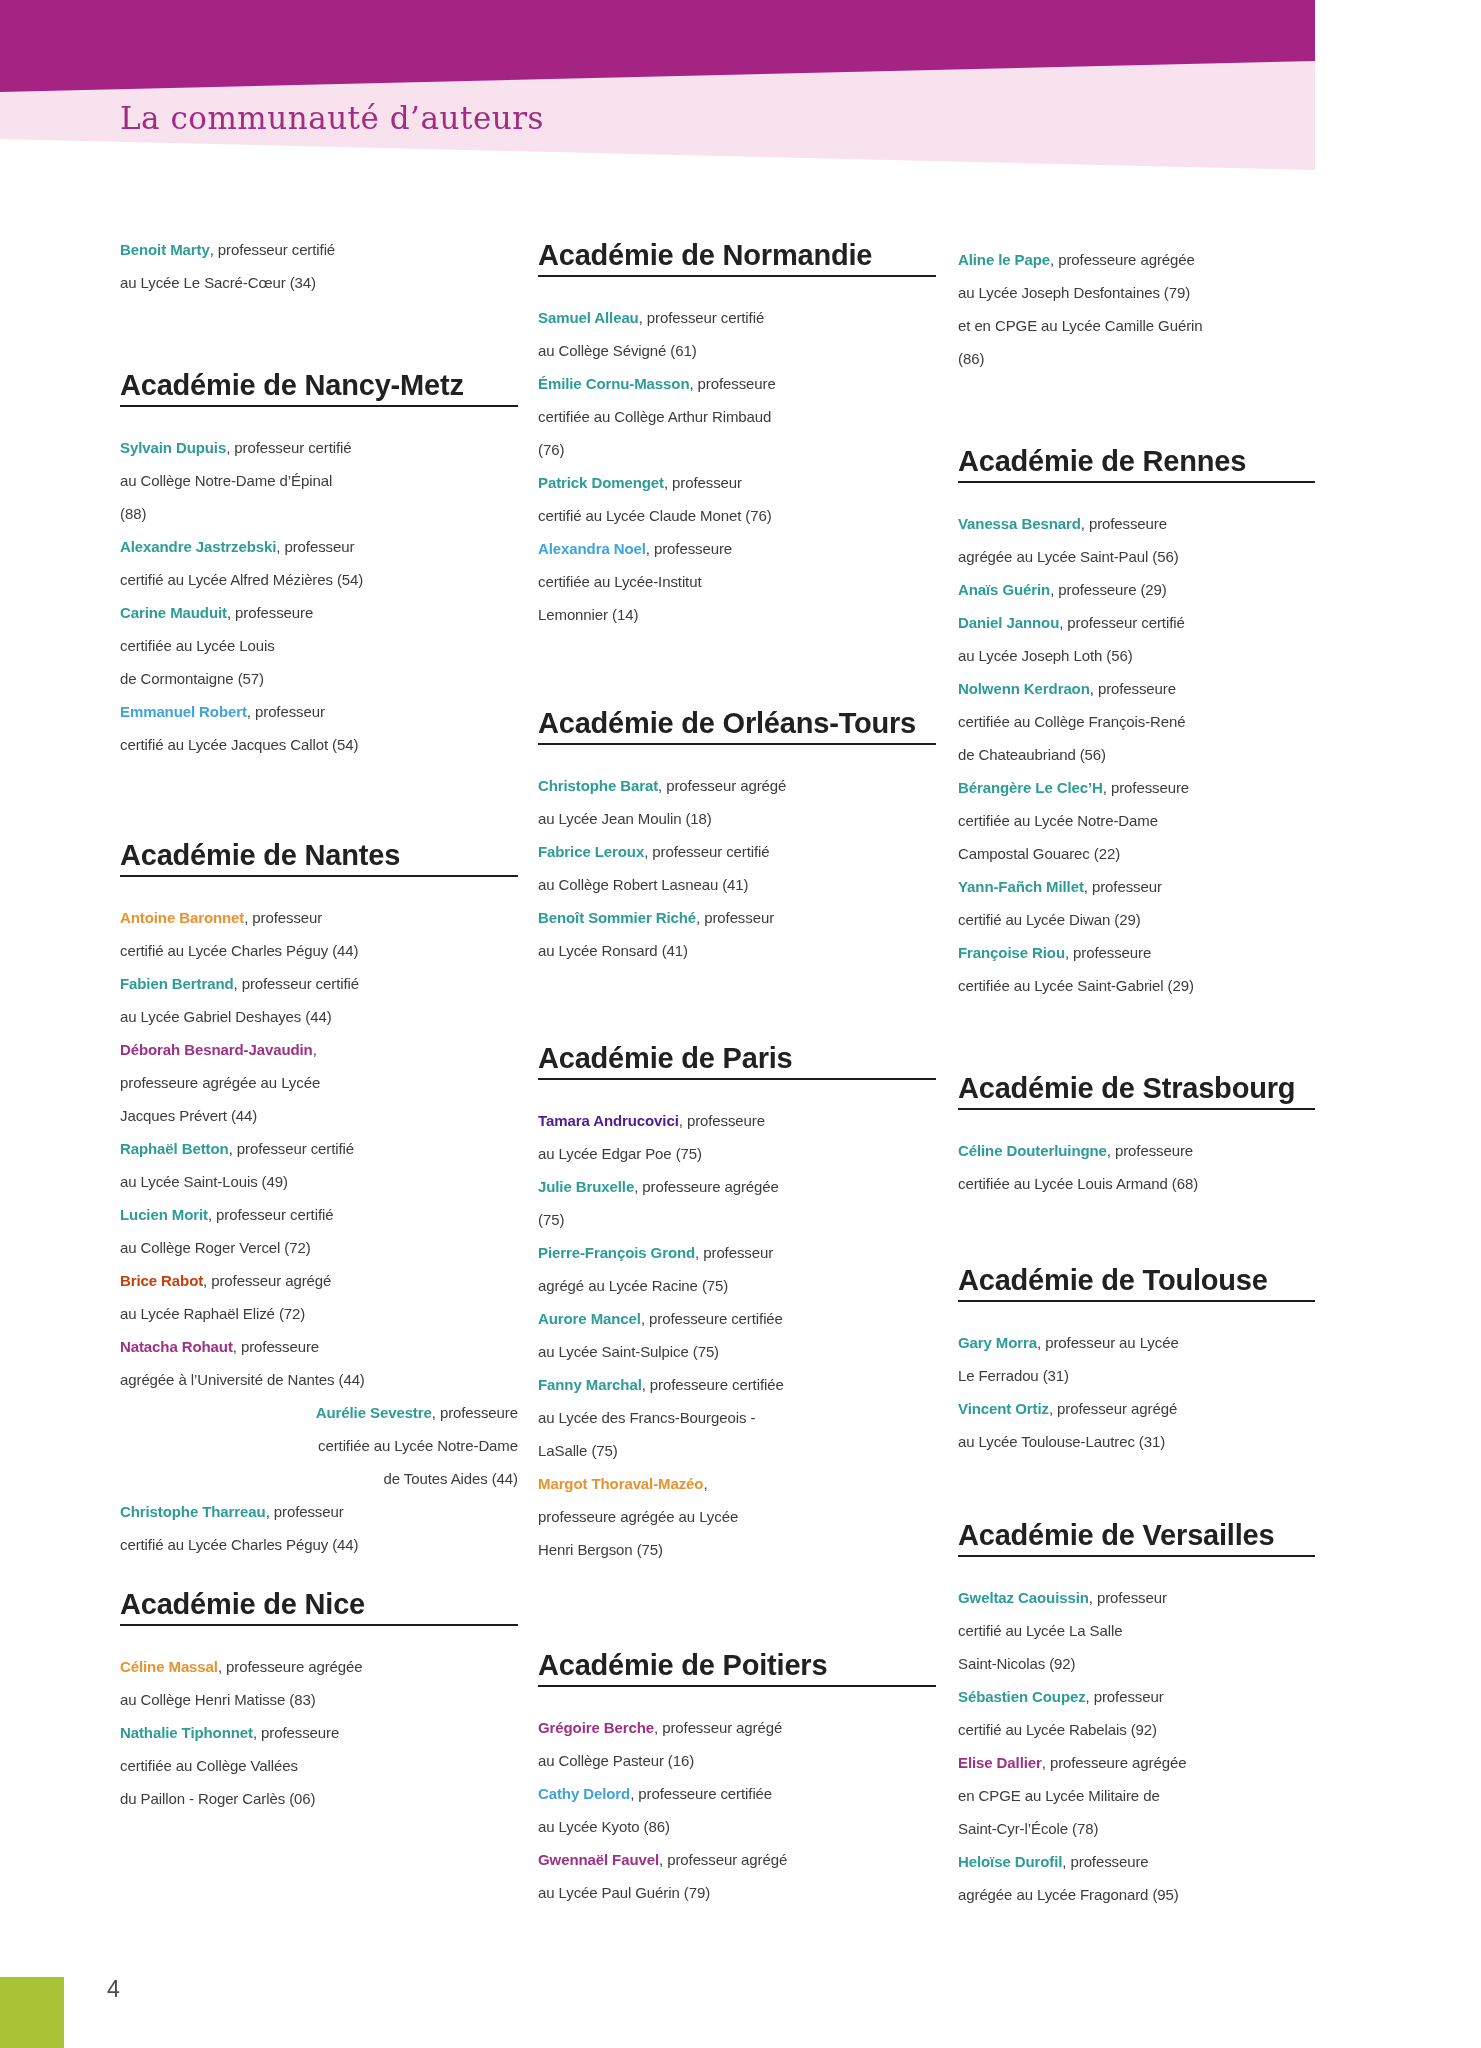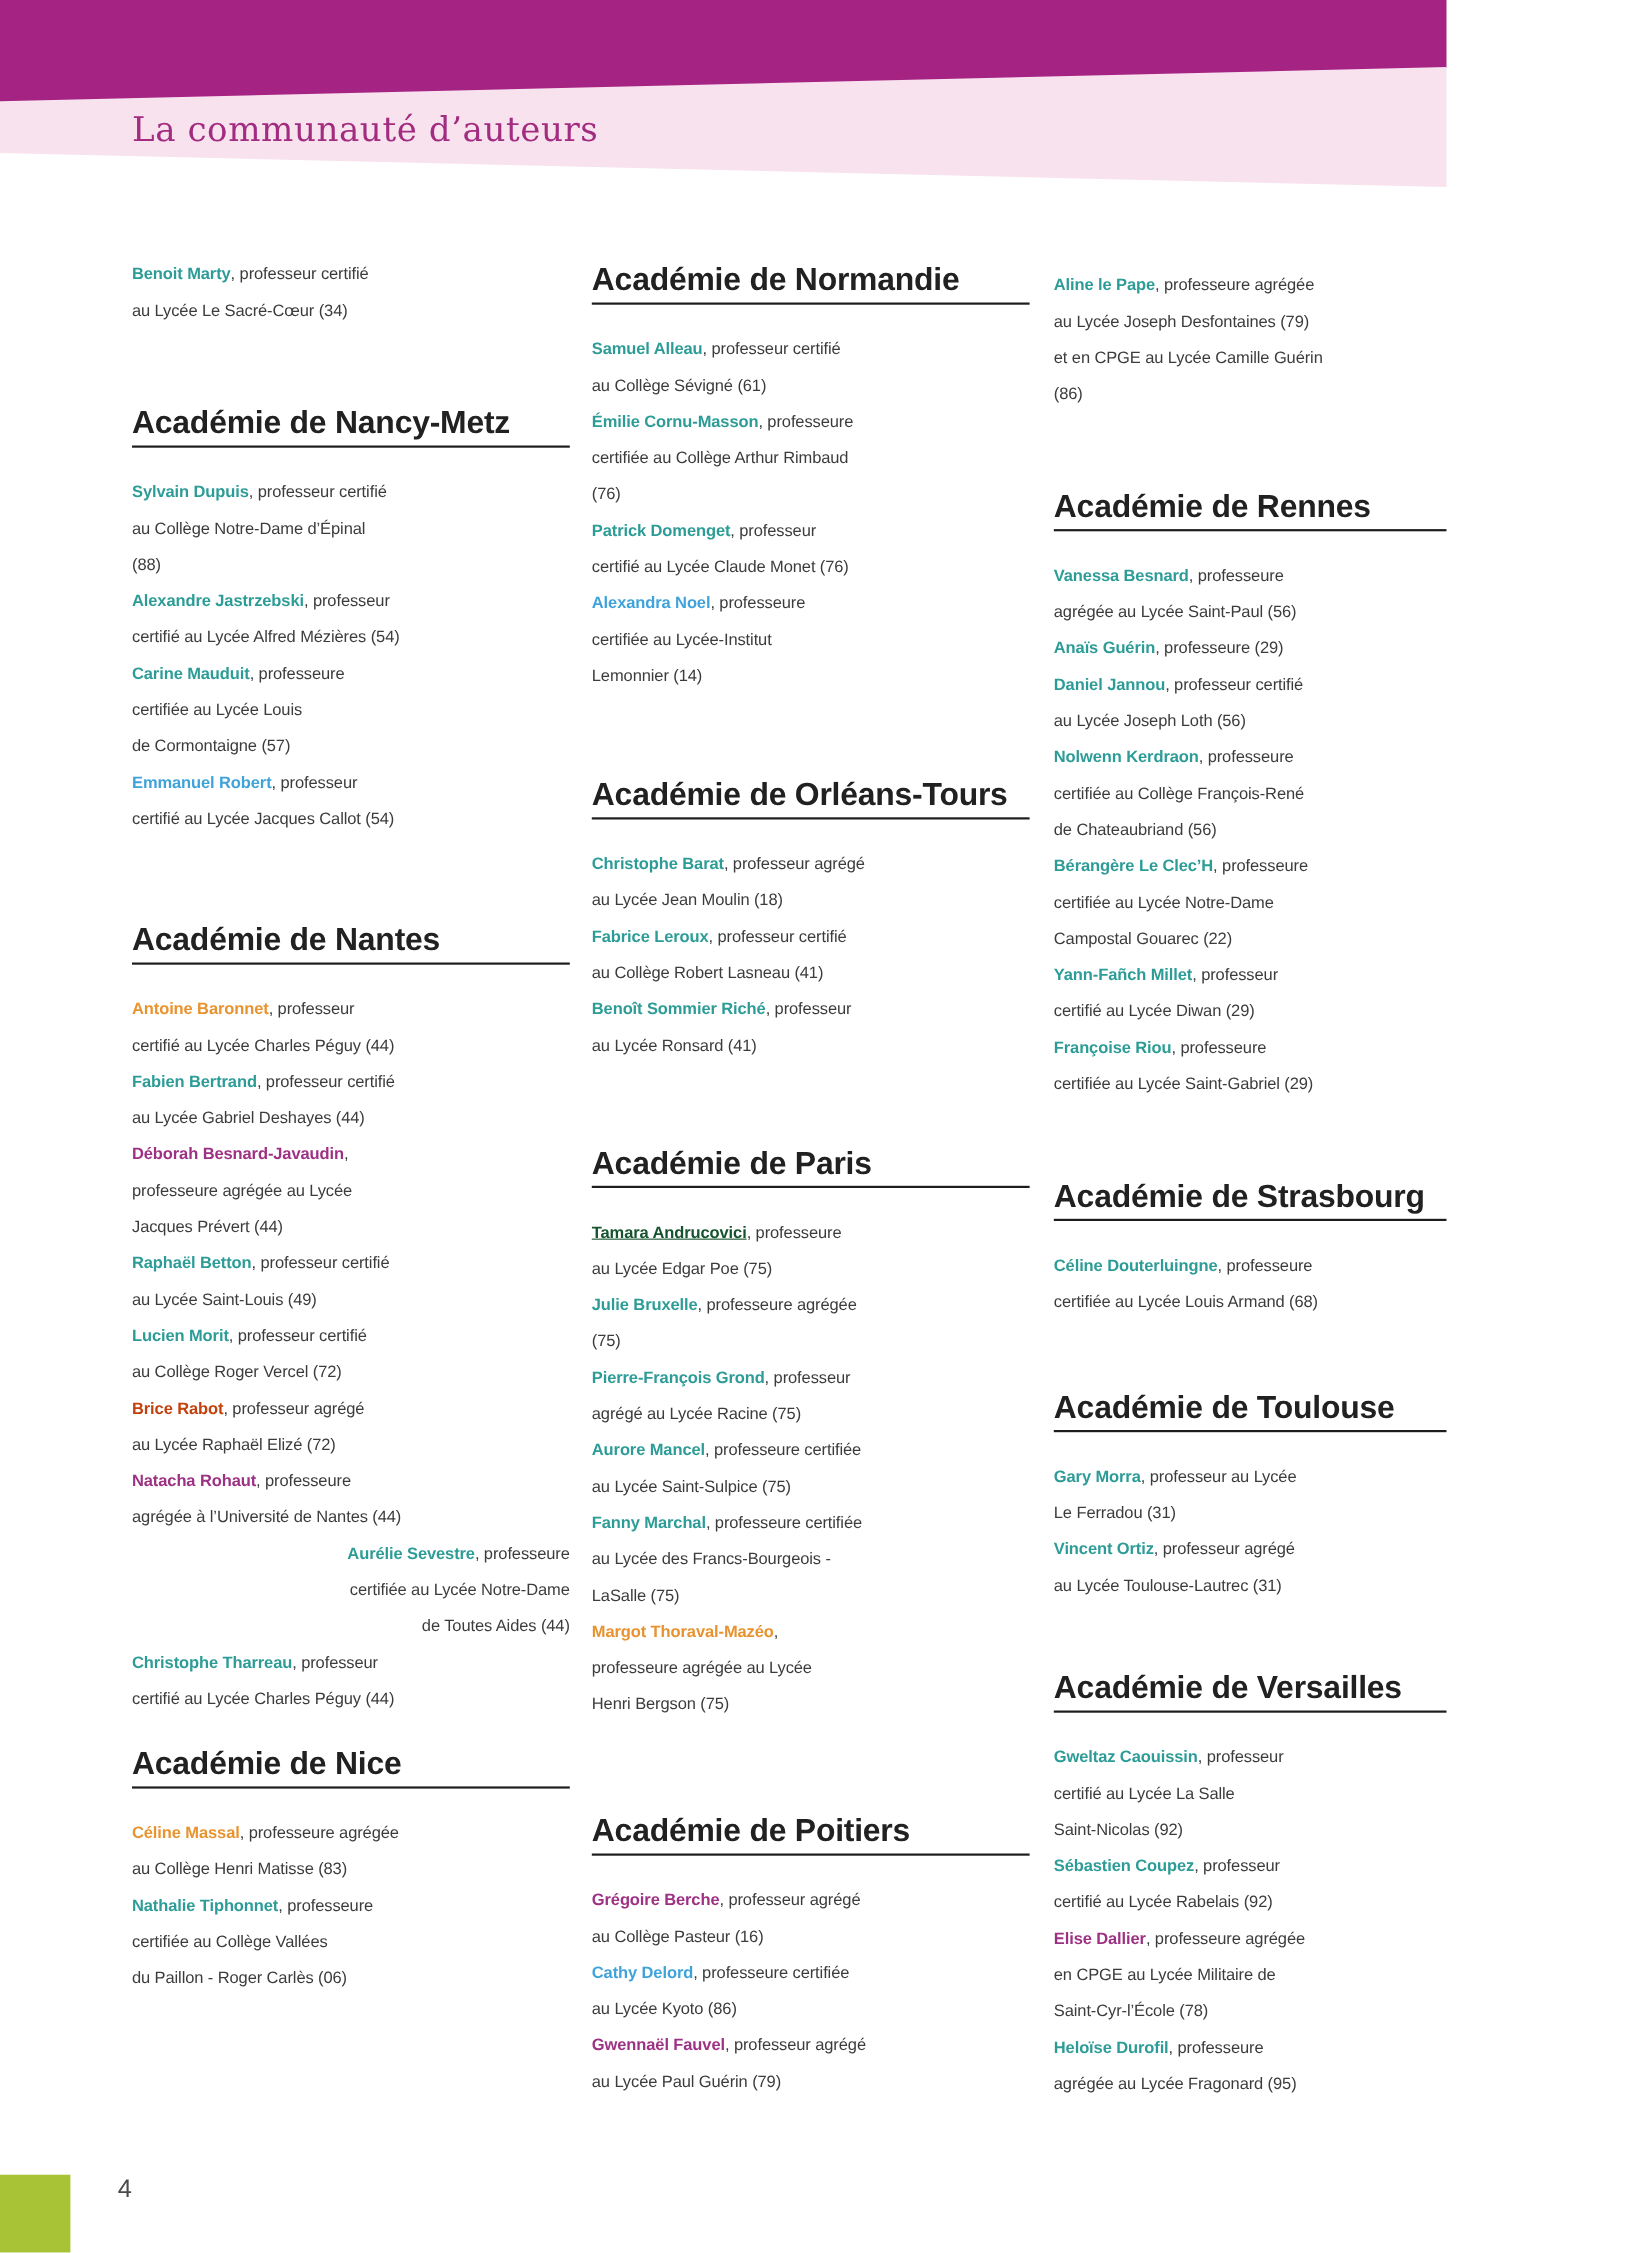--- a/index.html
+++ b/index.html
@@ -132,21 +132,21 @@
           <h2 style="color: rgb(33, 33, 33);">Académie de Orléans-Tours</h2>
           <p class="entry" style="color: rgb(60, 60, 60);"><span class="name" style="color: rgb(45, 156, 151);">Christophe Barat</span><span>, professeur agrégé
 au Lycée Jean Moulin (18)</span></p>
           <p class="entry" style="color: rgb(60, 60, 60);"><span class="name" style="color: rgb(45, 156, 151);">Fabrice Leroux</span><span>, professeur certifié
 au Collège Robert Lasneau (41)</span></p>
           <p class="entry" style="color: rgb(60, 60, 60);"><span class="name" style="color: rgb(45, 156, 151);">Benoît Sommier Riché</span><span>, professeur
 au Lycée Ronsard (41)</span></p>
         </div>
         <div class="block">
           <h2 style="color: rgb(33, 33, 33);">Académie de Paris</h2>
-          <p class="entry" style="color: rgb(60, 60, 60);"><span class="name" style="color: #14532d; text-decoration: underline;">Tamara Andrucovici</span><span>, professeure
+          <p class="entry" style="color: rgb(60, 60, 60);"><span class="name" style="color: #4c1d95;">Tamara Andrucovici</span><span>, professeure
 au Lycée Edgar Poe (75)</span></p>
           <p class="entry" style="color: rgb(60, 60, 60);"><span class="name" style="color: rgb(45, 156, 151);">Julie Bruxelle</span><span>, professeure agrégée
 (75)</span></p>
           <p class="entry" style="color: rgb(60, 60, 60);"><span class="name" style="color: rgb(45, 156, 151);">Pierre-François Grond</span><span>, professeur
 agrégé au Lycée Racine (75)</span></p>
           <p class="entry" style="color: rgb(60, 60, 60);"><span class="name" style="color: rgb(45, 156, 151);">Aurore Mancel</span><span>, professeure certifiée
 au Lycée Saint-Sulpice (75)</span></p>
           <p class="entry" style="color: rgb(60, 60, 60);"><span class="name" style="color: rgb(45, 156, 151);">Fanny Marchal</span><span>, professeure certifiée
 au Lycée des Francs-Bourgeois -
 LaSalle (75)</span></p>

